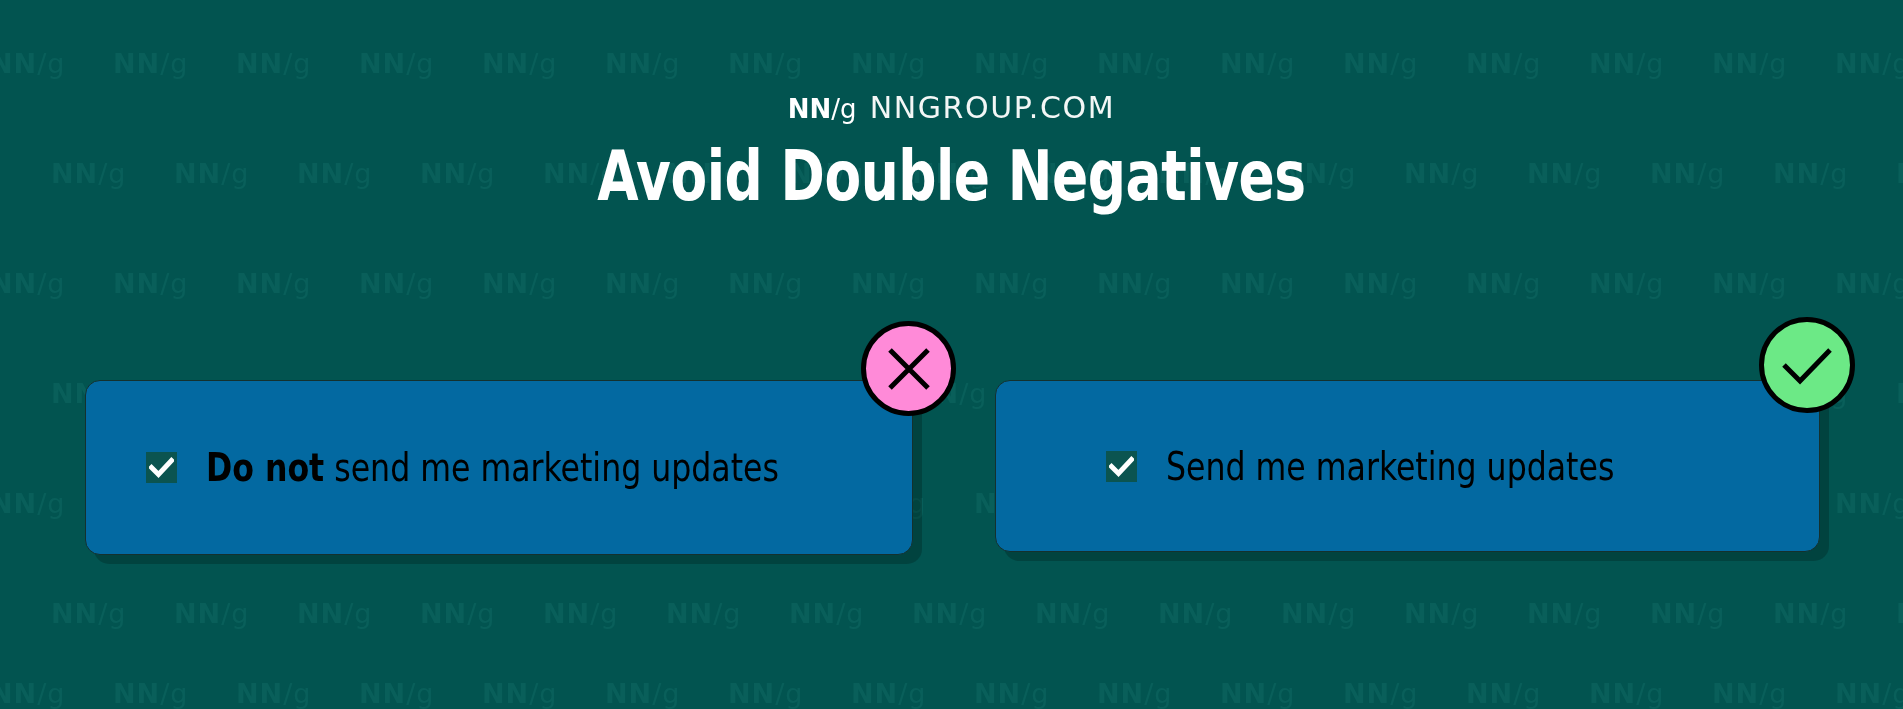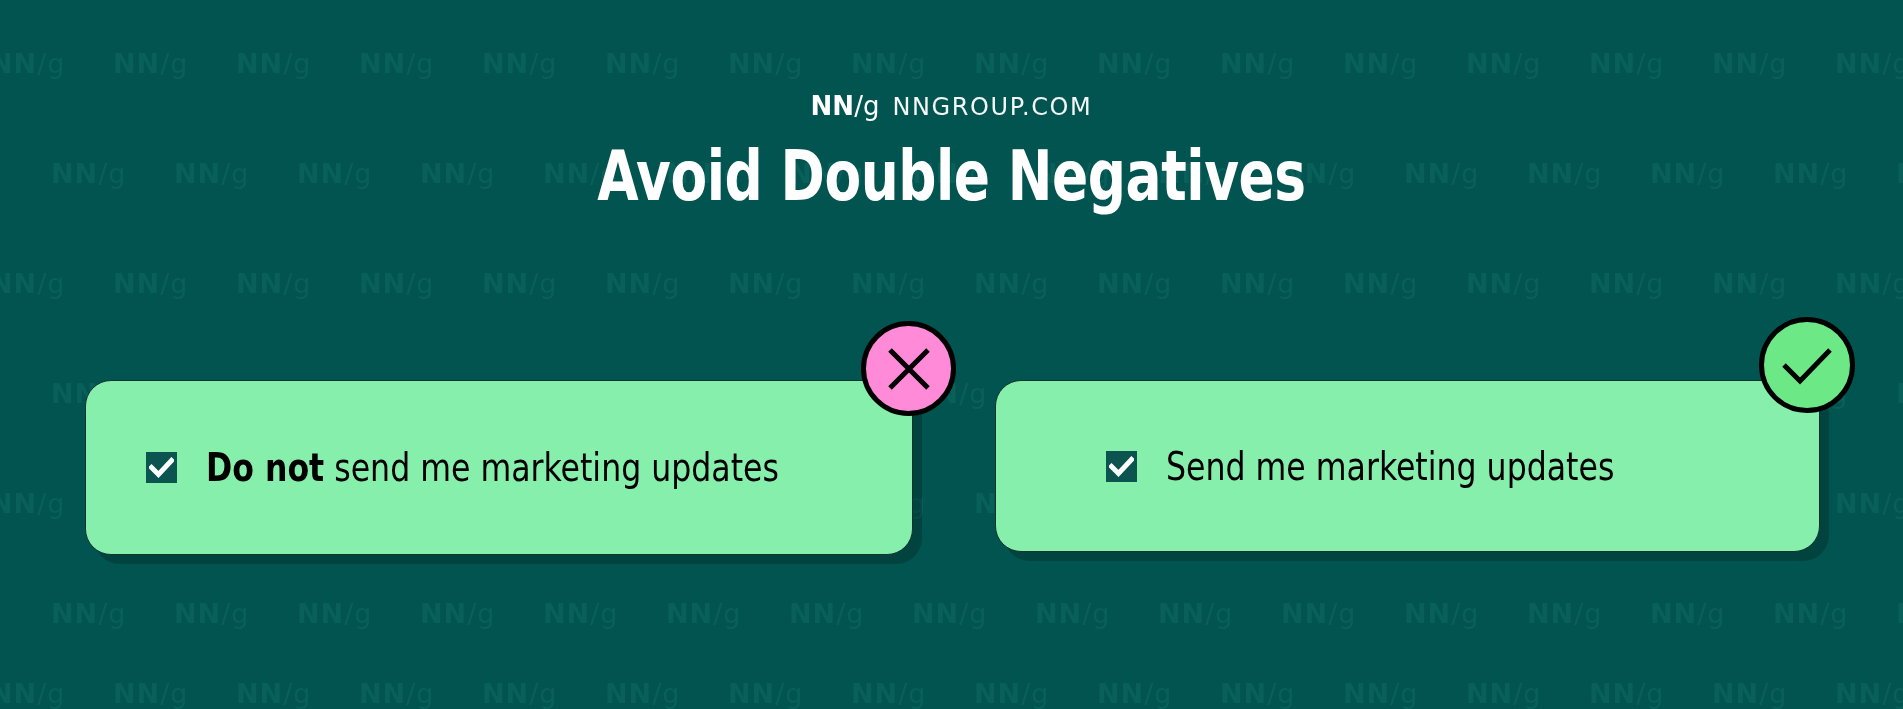--- a/index.html
+++ b/index.html
@@ -73,42 +73,42 @@
     font-size: 26px;
     color: #ffffff;
     letter-spacing: 0px;
     font-weight: 700;
   }
   #brand-mark .slash-g {
     font-weight: 400;
   }
   #brand-domain {
     font-family: "DejaVu Sans", sans-serif;
-    font-size: 24px;
+    font-size: 30px;
     letter-spacing: 1.6px;
     color: #f3f7f6;
     font-weight: 400;
   }
   #page-title {
     margin-top: 17px;
     font-family: "DejaVu Sans Condensed", "Liberation Sans Narrow", "Liberation Sans", sans-serif;
     font-size: 69px;
     font-weight: 700;
     color: #ffffff;
     letter-spacing: -0.5px;
     transform: scaleX(0.86);
     line-height: 1.05;
   }
 
   
   .card {
     position: absolute;
-    background: #86efac;
+    background: #0369a1;
     border: 1.5px solid #14312e;
-    border-radius: 26px;
+    border-radius: 15px;
     box-shadow: 9px 9px 0 0 rgba(0, 30, 28, 0.30);
     box-sizing: border-box;
     display: flex;
     align-items: center;
     z-index: 5;
   }
   #card-bad {
     left: 85px;
     top: 380px;
     width: 828px;

